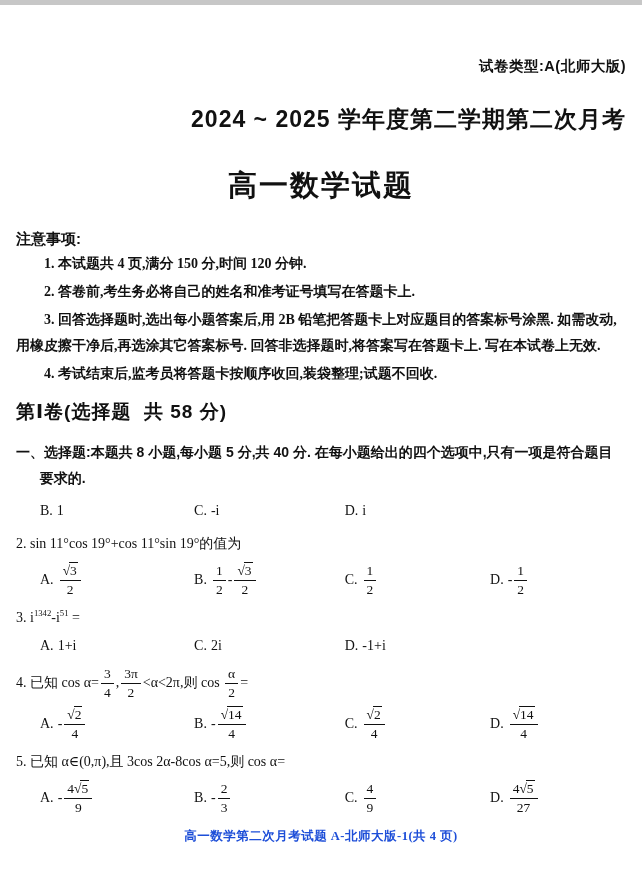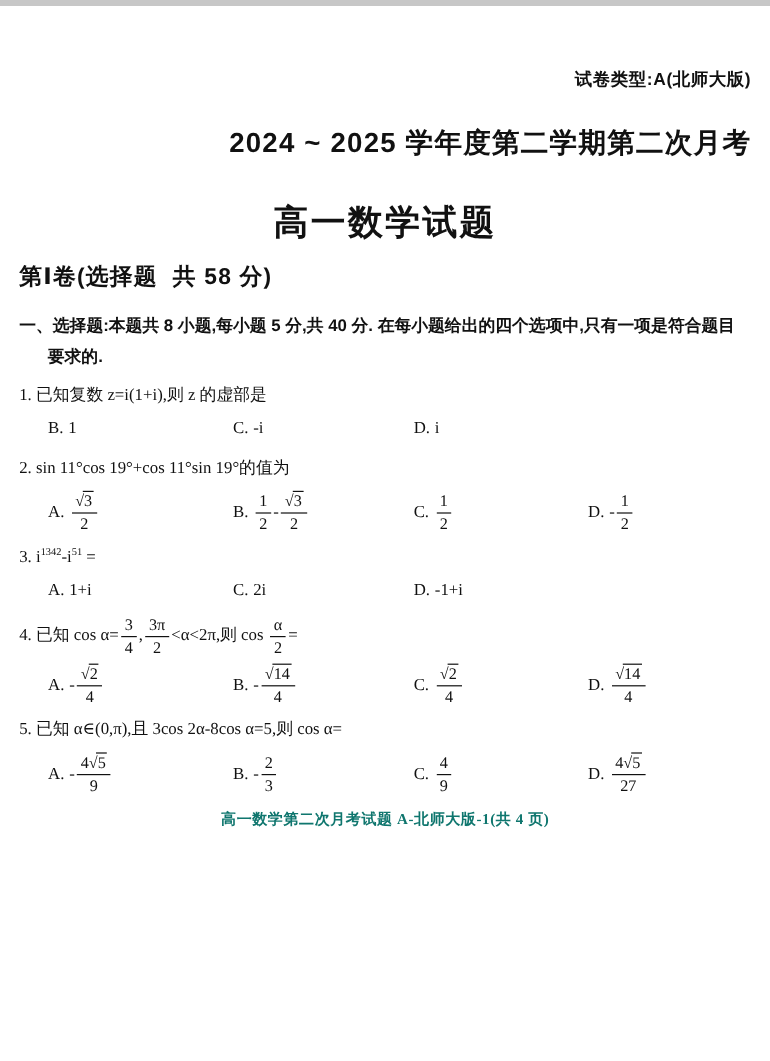--- a/index.html
+++ b/index.html
@@ -52,21 +52,21 @@
   .opts {
     display:grid; grid-template-columns:26.3% 25.7% 24.8% 1fr;
     padding-left:24px; font-size:14px; line-height:26px;
     align-items:center; margin-top:2px;
   }
   .opts.tall { margin-top:6px; margin-bottom:4px; }
   .opt { white-space:nowrap; }
   .opt-label { margin-right:4px; }
   .footer {
     margin-top:12px; text-align:center; font-size:12.5px;
-    font-weight:bold; letter-spacing:0.5px; color:#0f766e;
+    font-weight:bold; letter-spacing:0.5px; color:#1d4ed8;
   }
 
   
   .frac {
     display:inline-flex; flex-direction:column; text-align:center;
     vertical-align:middle; line-height:1.15; margin:0 2px;
     position:relative; top:-1px; font-size:13.5px;
   }
   .frac .num { border-bottom:1.2px solid #111; padding:1px 3px 1px; display:block; }
   .frac .den { padding:1px 3px 0; display:block; }
@@ -78,26 +78,32 @@
 <body>
 
 <div class="page">
   <div class="scan-edge"></div>
   <div class="content">
 
     <div class="exam-type">试卷类型:A(北师大版)</div>
     <div class="session-title">2024 ~ 2025 学年度第二学期第二次月考</div>
     <div class="paper-title">高一数学试题</div>
 
+    <div class="notice">
+      <div class="notice-heading">注意事项:</div>
+      <p class="notice-item">1. 本试题共 4 页,满分 150 分,时间 120 分钟.</p>
+      <p class="notice-item">2. 答卷前,考生务必将自己的姓名和准考证号填写在答题卡上.</p>
+      <p class="notice-item">3. 回答选择题时,选出每小题答案后,用 2B 铅笔把答题卡上对应题目的答案标号涂黑. 如需改动,用橡皮擦干净后,再选涂其它答案标号. 回答非选择题时,将答案写在答题卡上. 写在本试卷上无效.</p>
+      <p class="notice-item">4. 考试结束后,监考员将答题卡按顺序收回,装袋整理;试题不回收.</p>
+    </div>
 
     <div class="section-title">第Ⅰ卷(选择题  共 58 分)</div>
     <p class="intro">一、选择题:本题共 8 小题,每小题 5 分,共 40 分. 在每小题给出的四个选项中,只有一项是符合题目要求的.</p>
 
     <div class="question">
-      <div class="stem">1. 已知复数 z=i(1+i),则 z 的虚部是</div>
       <div class="opts">
         <span class="opt"><span class="opt-label">B.</span><span class="opt-body">1</span></span>
         <span class="opt"><span class="opt-label">C.</span><span class="opt-body">-i</span></span>
         <span class="opt"><span class="opt-label">D.</span><span class="opt-body">i</span></span>
       </div>
     </div>
 
     <div class="question">
       <div class="stem">2. sin 11°cos 19°+cos 11°sin 19°的值为</div>
       <div class="opts tall">

